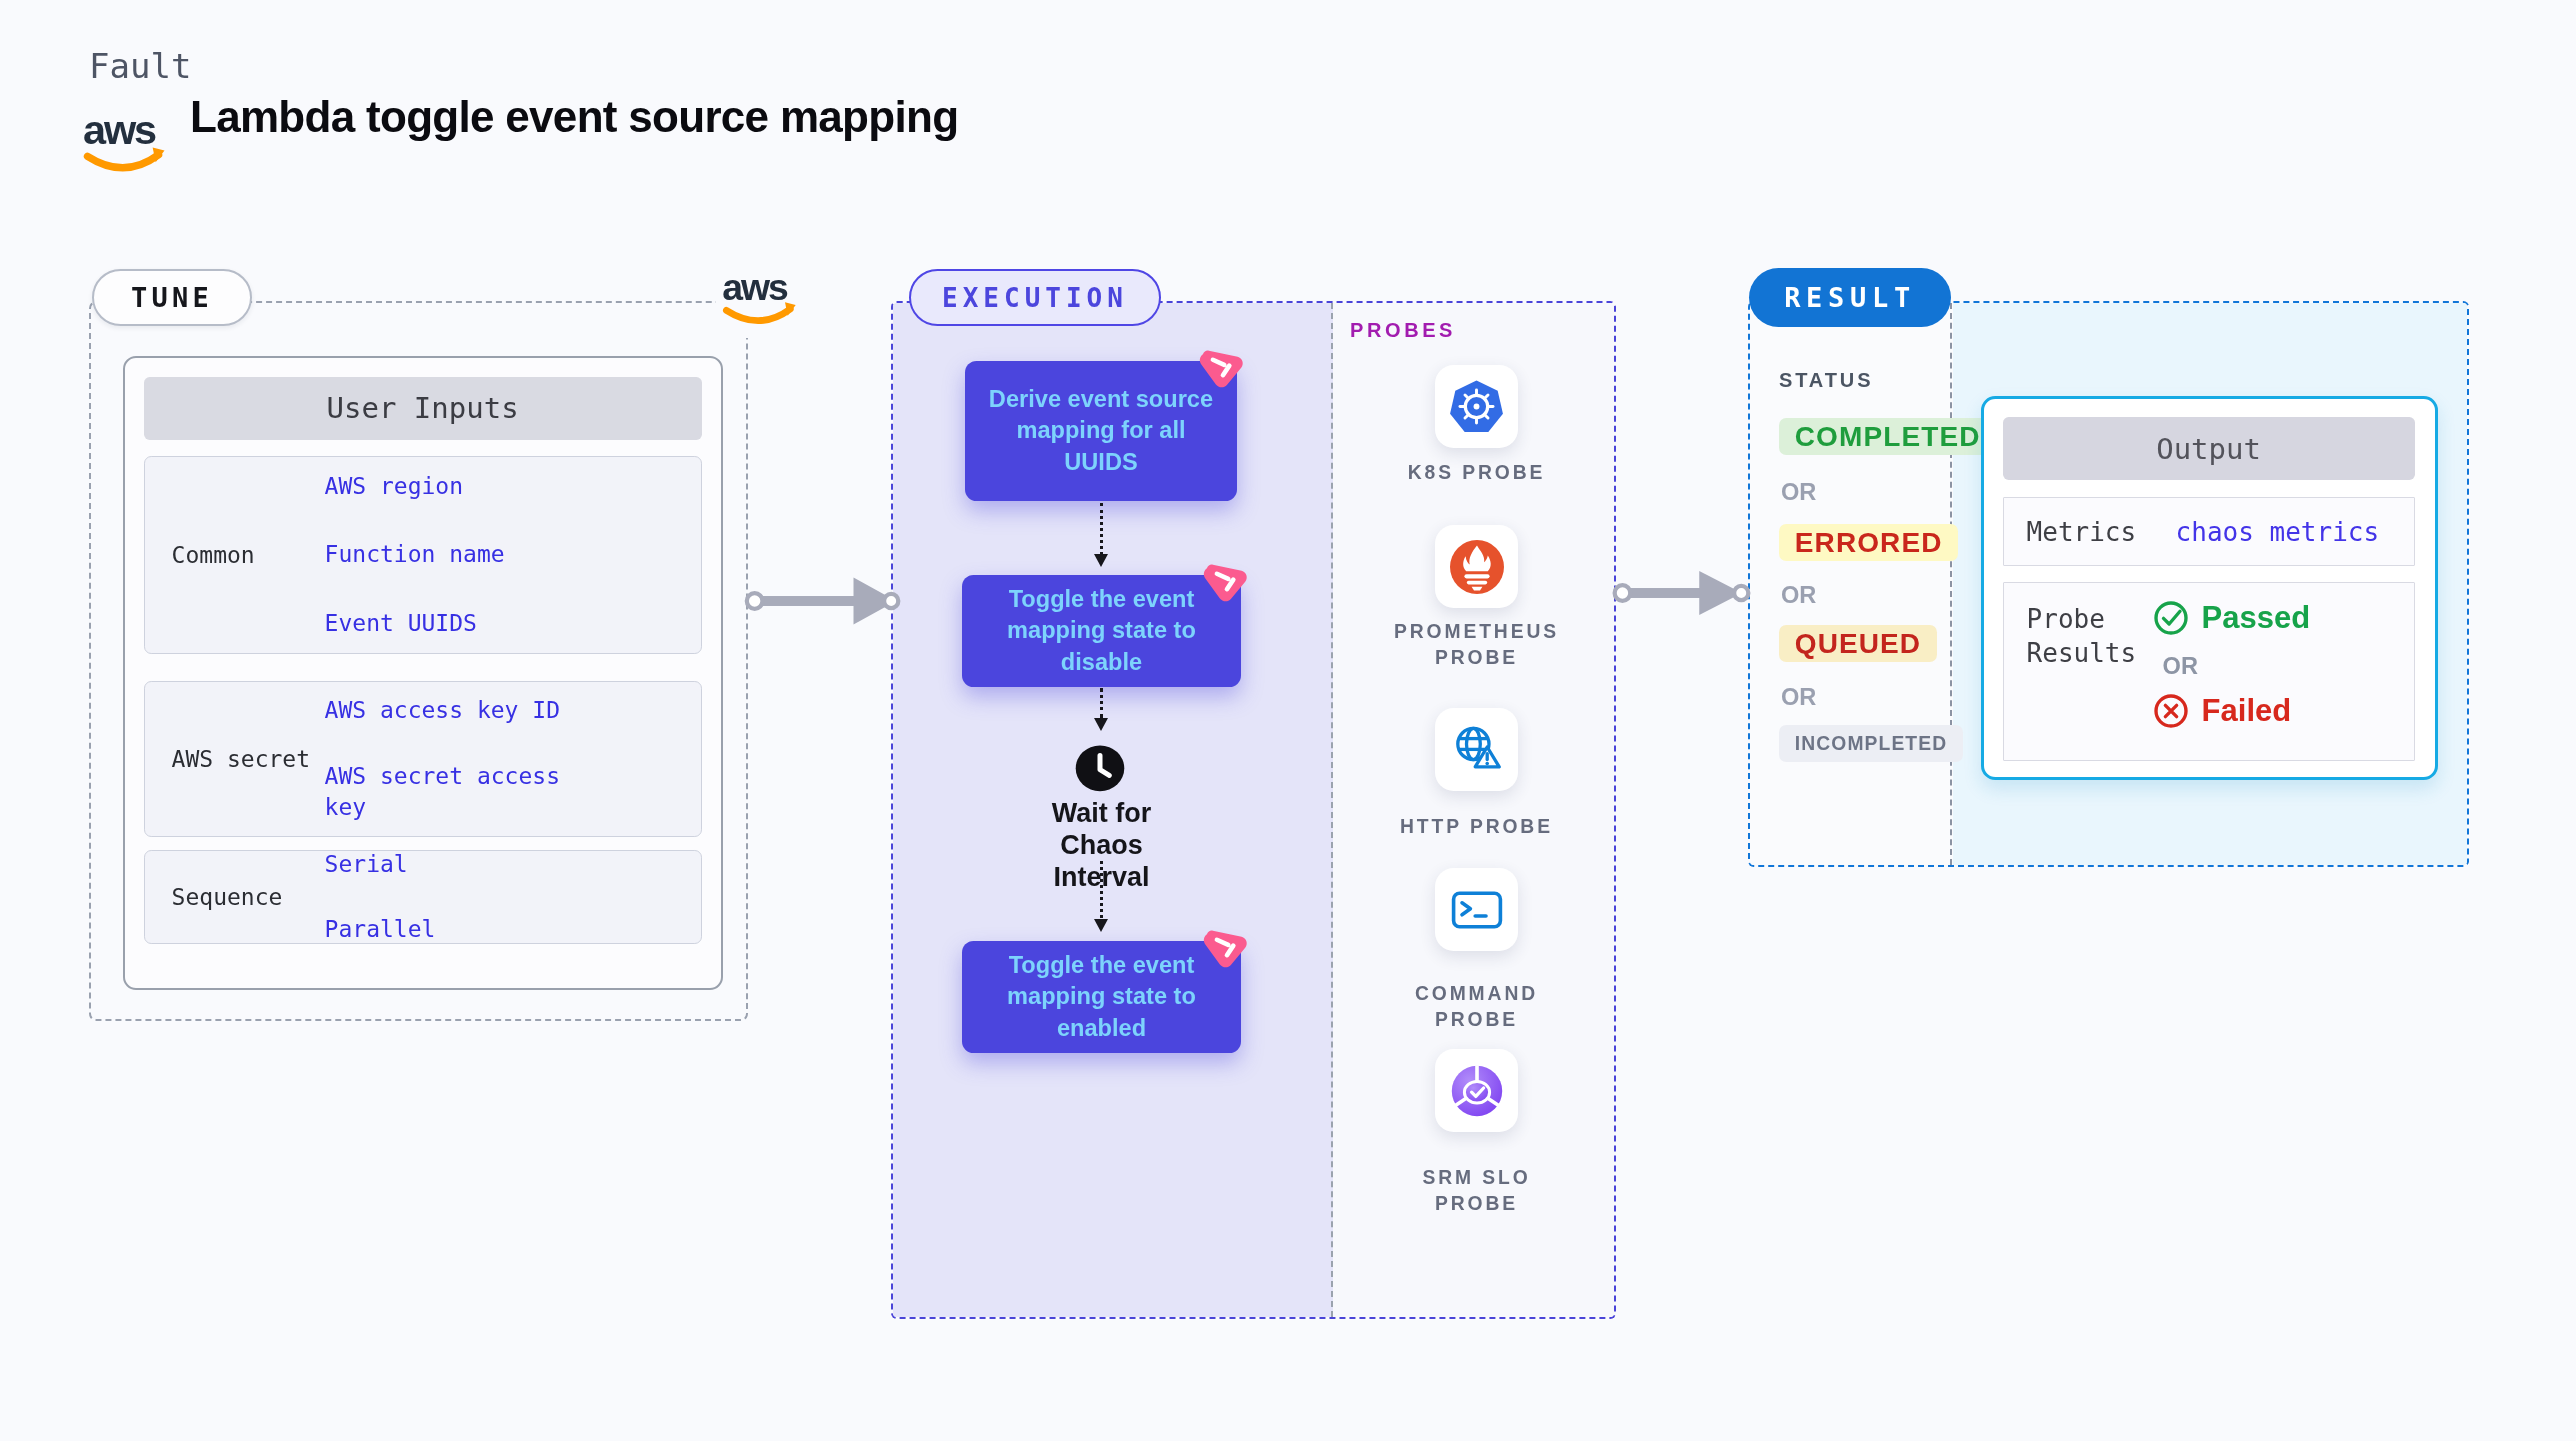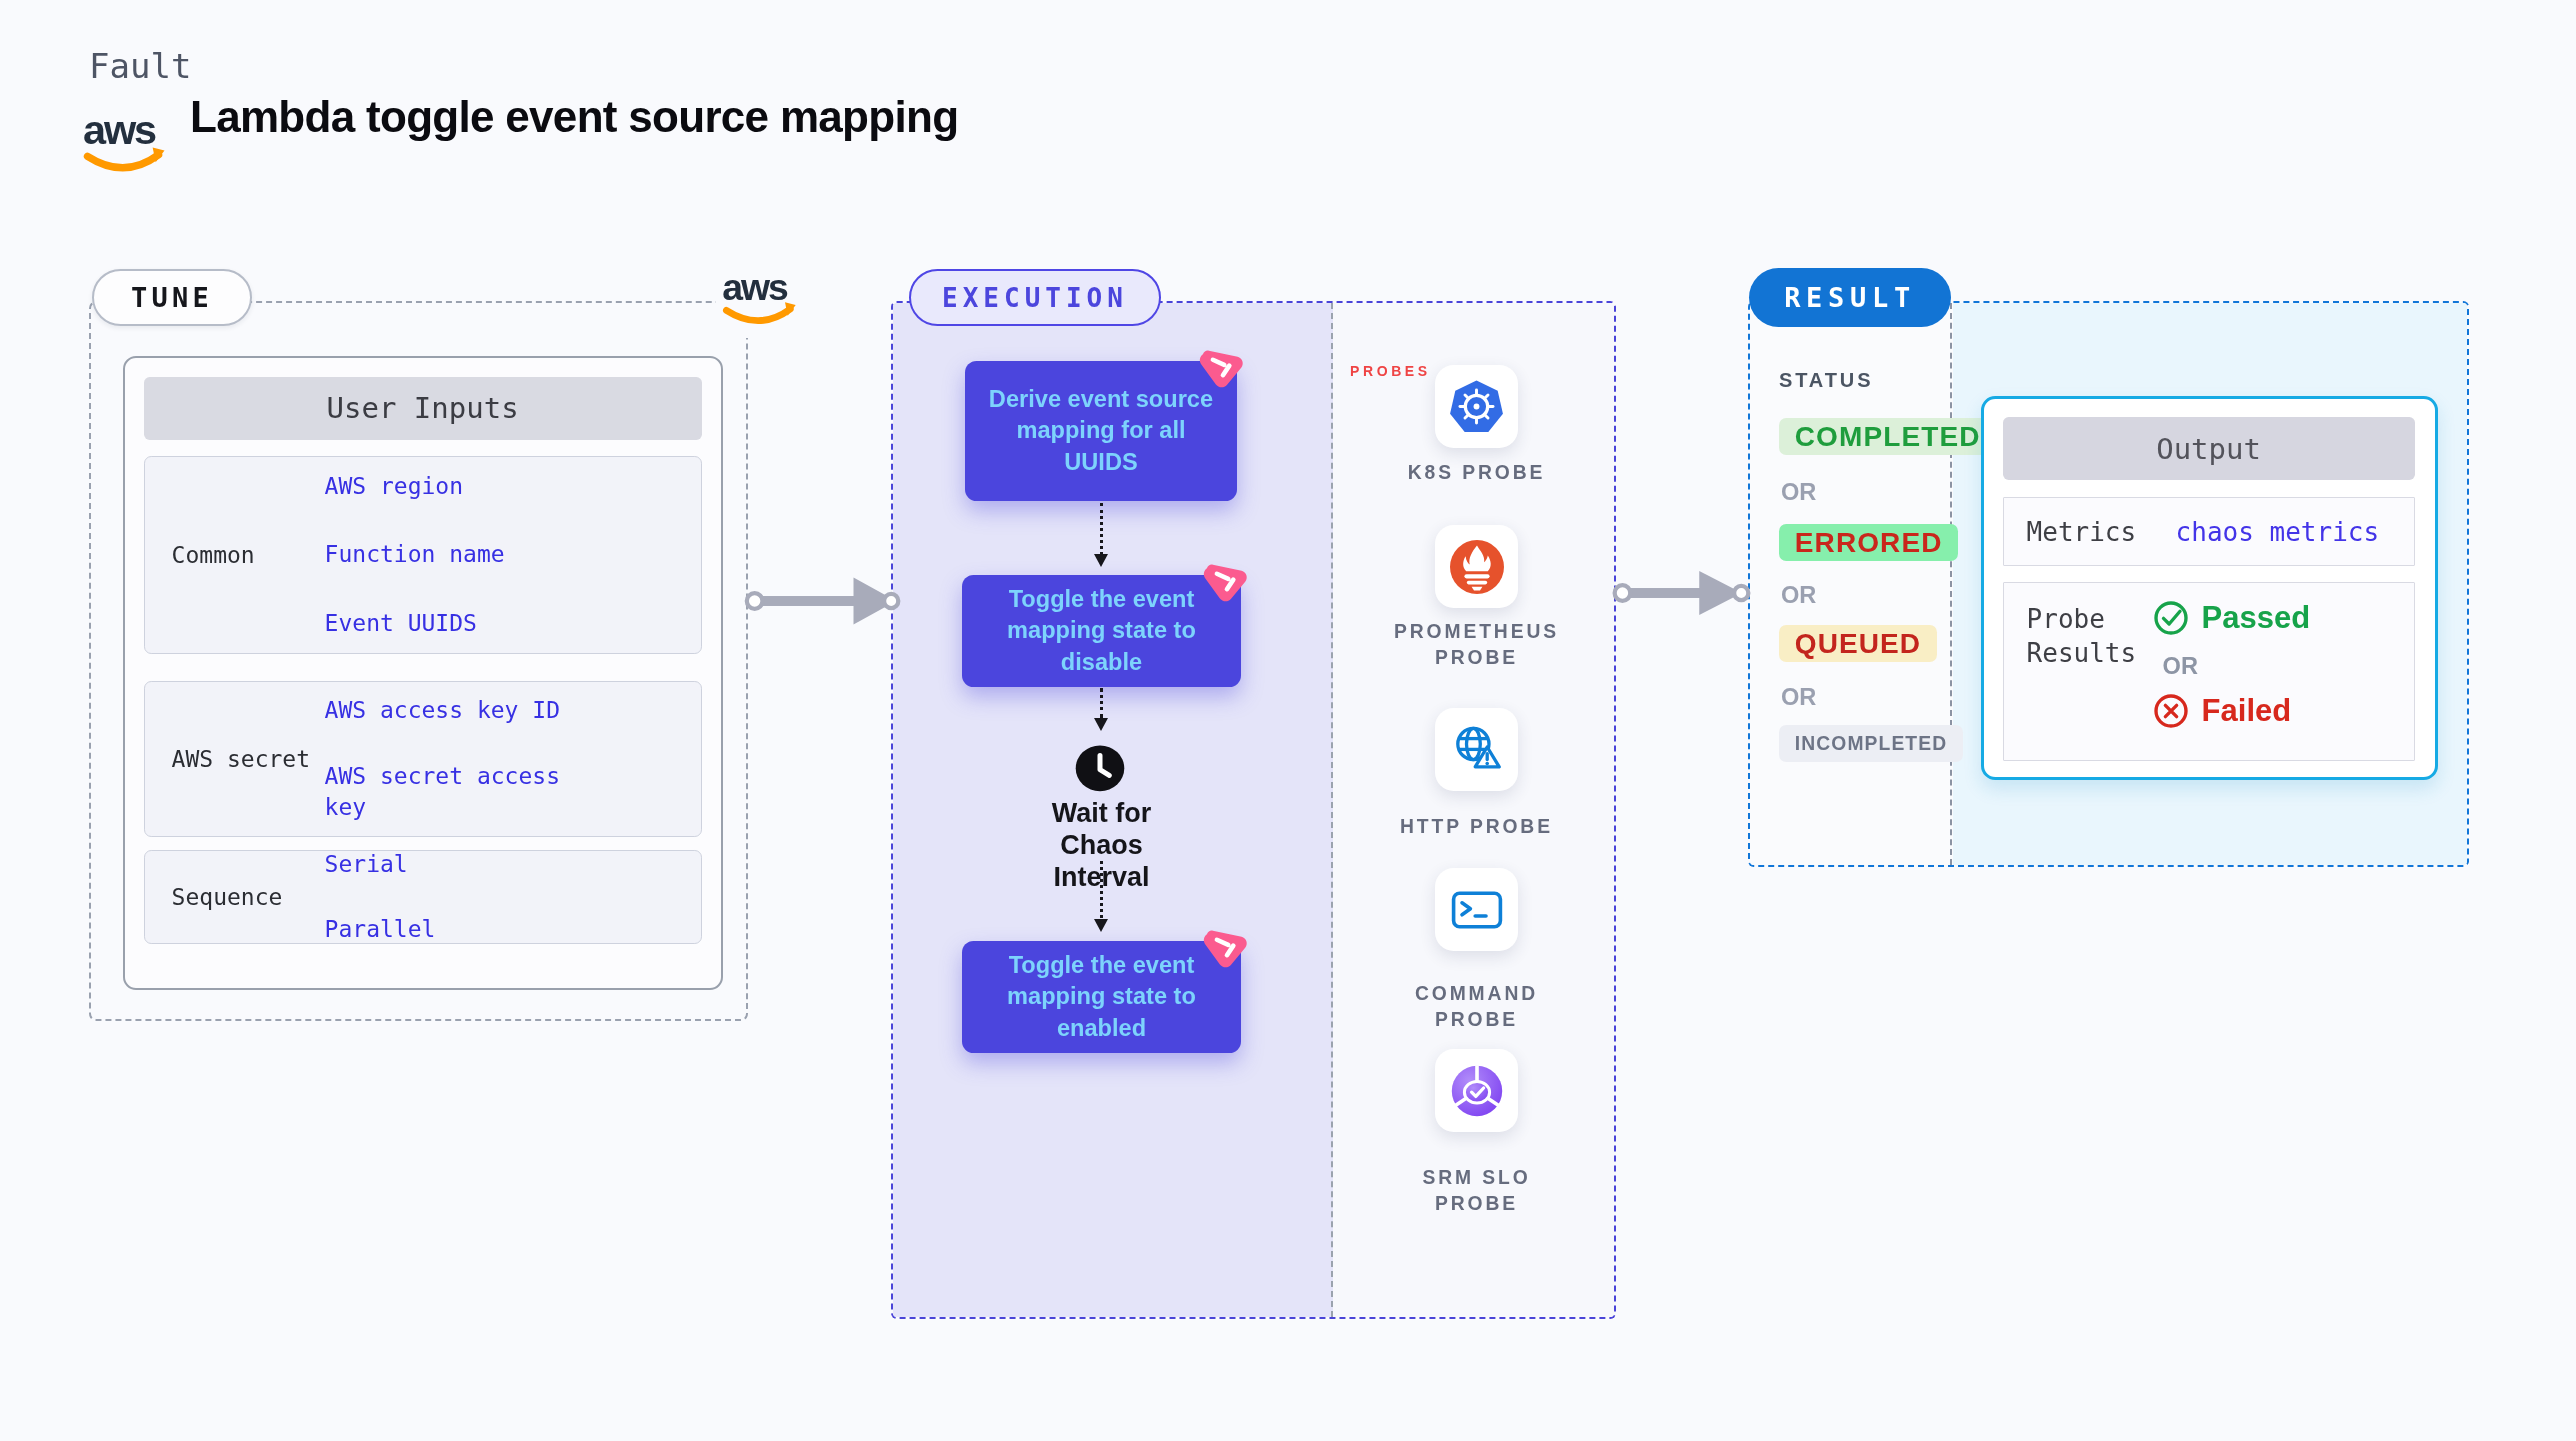--- a/index.html
+++ b/index.html
@@ -53,21 +53,21 @@
   #node-derive{left:72px;top:58px;width:272px;height:140px;}
   #node-disable{left:69px;top:272px;width:279px;height:112px;}
   #node-enable{left:69px;top:638px;width:279px;height:112px;}
   .chaos-icon{position:absolute;width:54px;height:54px;right:-11.5px;top:-21.5px;}
   .dotline{position:absolute;width:0;border-left:3.6px dotted #17171c;}
   .dothead{position:absolute;width:0;height:0;border-left:7.9px solid transparent;border-right:7.9px solid transparent;
            border-top:13.6px solid #17171c;}
   #clock-wrap{position:absolute;left:182px;top:441px;width:50px;height:50px;}
   #wait-label{position:absolute;left:119px;top:495px;width:179px;text-align:center;font-size:27px;font-weight:800;
               color:#15151a;line-height:1.18;}
-  #probes-title{position:absolute;left:457px;top:15.8px;font-size:14px;font-weight:700;letter-spacing:3.6px;color:#ef4444;margin-top:44px;}
+  #probes-title{position:absolute;left:457px;top:15.8px;font-size:20px;font-weight:700;letter-spacing:3.6px;color:#a21caf;}
   .probe-card{position:absolute;left:542px;width:83px;height:83px;background:#ffffff;border-radius:18.6px;
               box-shadow:0 5.7px 15.8px rgba(40,50,90,.12);display:flex;align-items:center;justify-content:center;}
   .probe-label{position:absolute;left:499px;width:169px;text-align:center;font-size:19.3px;font-weight:700;
                letter-spacing:2.9px;color:#666c7e;line-height:1.34;}
   #card-k8s{top:62px;}      #label-k8s{top:157px;}
   #card-prom{top:222px;}    #label-prom{top:316px;}
   #card-http{top:405px;}    #label-http:{top:511px;}
   #label-http{top:511px;}
   #card-cmd{top:565px;}     #label-cmd{top:678px;}
   #card-srm{top:746px;}    #label-srm{top:862px;}
@@ -75,21 +75,21 @@
   
   #result-box{position:absolute;left:1748px;top:301px;width:721px;height:566px;border:2.9px dashed #1176d8;
               border-radius:5.7px;overflow:hidden;}
   #status-bg{position:absolute;left:0;top:0;width:203px;height:100%;background:#fafbfd;}
   #output-bg{position:absolute;left:203px;top:0;right:0;height:100%;background:#e9f6fd;}
   #result-divider{position:absolute;left:200px;top:0;height:100%;width:0;border-left:2.1px dashed #8b93a3;}
   #status-title{position:absolute;left:29px;top:66px;font-size:20px;font-weight:700;letter-spacing:2.9px;color:#4b5563;}
   .status-badge{position:absolute;left:29px;height:37px;padding:0 15.8px;border-radius:7.2px;display:flex;
                 align-items:center;font-weight:800;font-size:28px;letter-spacing:1.1px;}
   #badge-completed{top:115px;background:#dcf0d9;color:#1f9d3d;}
-  #badge-errored{top:221px;background:#86efac;color:#c9271c;}
+  #badge-errored{top:221px;background:#fef9c3;color:#c9271c;}
   #badge-queued{top:322px;background:#f9eec5;color:#c3251d;}
   #badge-incompleted{top:422px;background:#eceef4;color:#6d7486;font-size:19.3px;}
   .or-label{position:absolute;left:31px;font-size:23.6px;font-weight:700;color:#9aa0b0;}
   #or-1{top:176px;} #or-2{top:279px;} #or-3{top:381px;}
 
   #output-box{position:absolute;left:1981px;top:396px;width:457px;height:384px;background:#ffffff;
               border:3.6px solid #16aae4;border-radius:14.3px;box-shadow:0 8.6px 18.6px rgba(23,140,200,.16);z-index:5;}
   #output-title{position:absolute;left:18.6px;top:18px;width:412px;height:63px;background:#d6d6e0;border-radius:5.7px;
               display:flex;align-items:center;justify-content:center;font-size:29px;color:#53535b;}
   .out-row{position:absolute;left:18.6px;width:412px;background:#fbfbfe;border:1.4px solid #d9dae3;border-radius:1px;}

